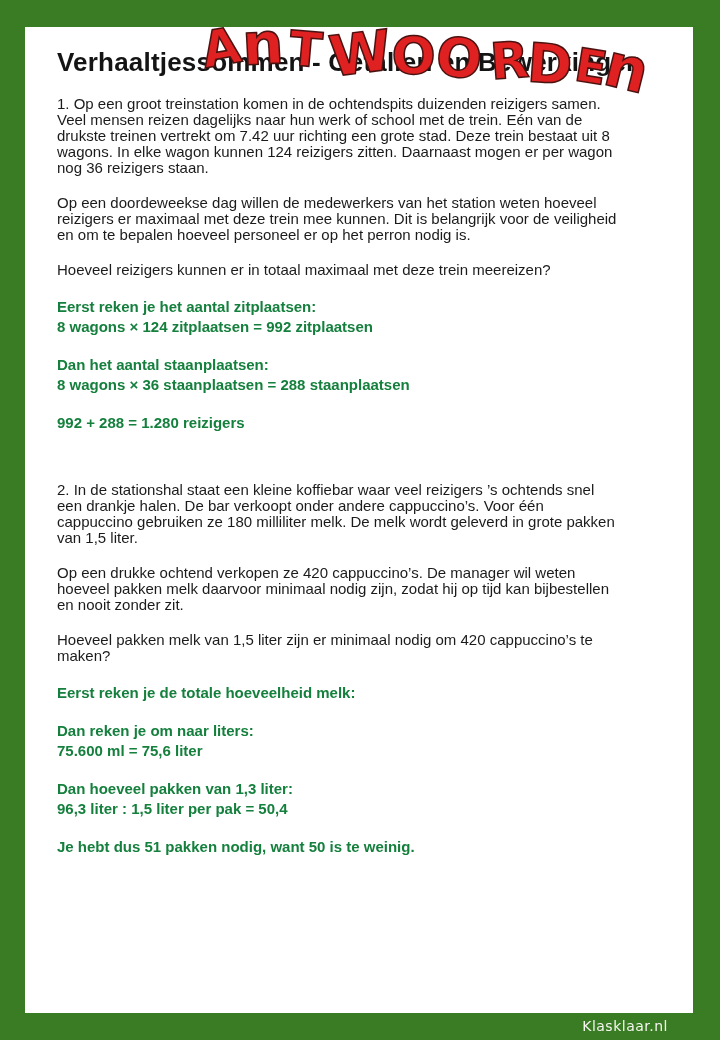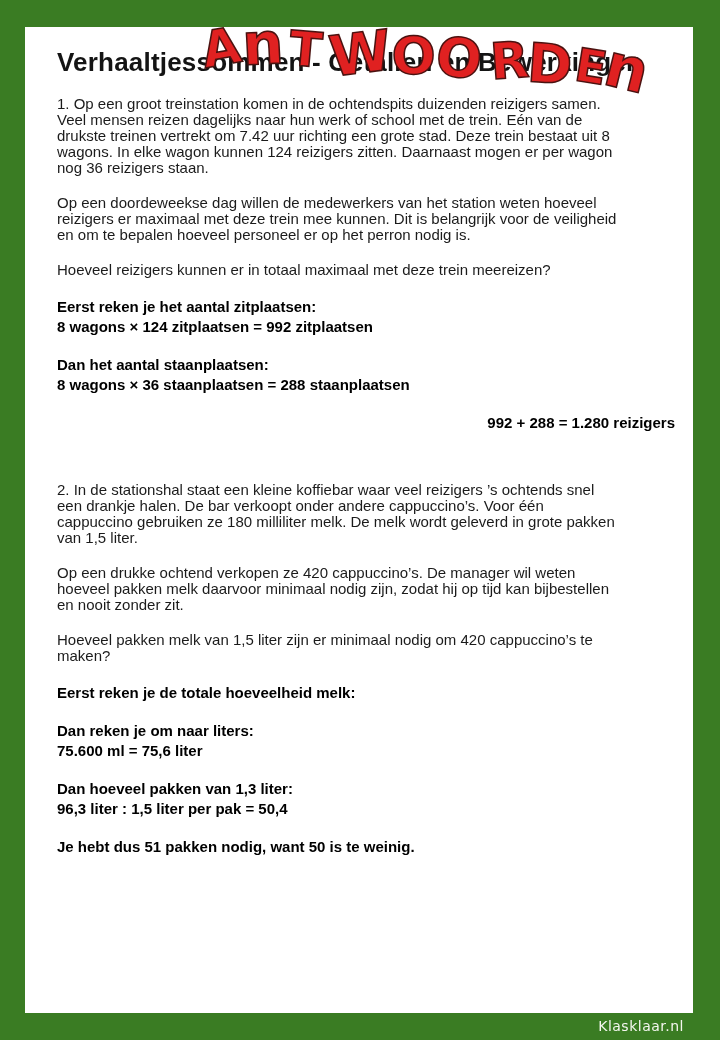--- a/index.html
+++ b/index.html
@@ -36,25 +36,25 @@
     line-height: 16px;
     color: #1b1b1b;
     white-space: pre-line;
   }
 
   .step { margin: 0 0 19px 0; }
   .step-heading, .step-calc, .final {
     font-size: 15px;
     line-height: 19.5px;
     font-weight: bold;
-    color: #000000;
+    color: #15803d;
     white-space: pre-line;
   }
   .final { margin: 0 0 19px 0; }
-  .gap-xl { margin-bottom: 49px; text-align: right; }
+  .gap-xl { margin-bottom: 49px; }
 
   
   .stamp {
     position: absolute;
     top: -14px;
     left: 176px;
     display: flex;
     z-index: 5;
     color: #e02121;
     font-family: "DejaVu Sans", sans-serif;
@@ -70,21 +70,21 @@
   .stamp span:nth-child(4)  { font-size: 56px; transform: rotate(-7deg)  translateY(13px); margin-left: 5px; }
   .stamp span:nth-child(5)  { font-size: 52px; transform: rotate(0deg)   translateY(17px); margin-left: 2px; }
   .stamp span:nth-child(6)  { font-size: 54px; transform: rotate(7deg)   translateY(19px); margin-left: 2px; }
   .stamp span:nth-child(7)  { font-size: 50px; transform: rotate(-4deg)  translateY(23px); margin-left: 5px; }
   .stamp span:nth-child(8)  { font-size: 54px; transform: rotate(4deg)   translateY(25px); margin-left: 2px; }
   .stamp span:nth-child(9)  { font-size: 46px; transform: rotate(9deg)   translateY(31px); margin-left: 5px; }
   .stamp span:nth-child(10) { font-size: 60px; transform: rotate(14deg)  translateY(26px); margin-left: 2px; }
 
   .footer {
     position: absolute;
-    right: 36px;
+    right: 52px;
     bottom: 6px;
     color: #f4f6ef;
     font-size: 14px;
     font-family: "DejaVu Sans", sans-serif;
     letter-spacing: 0.5px;
   }
 </style>
 </head>
 <body>
 

